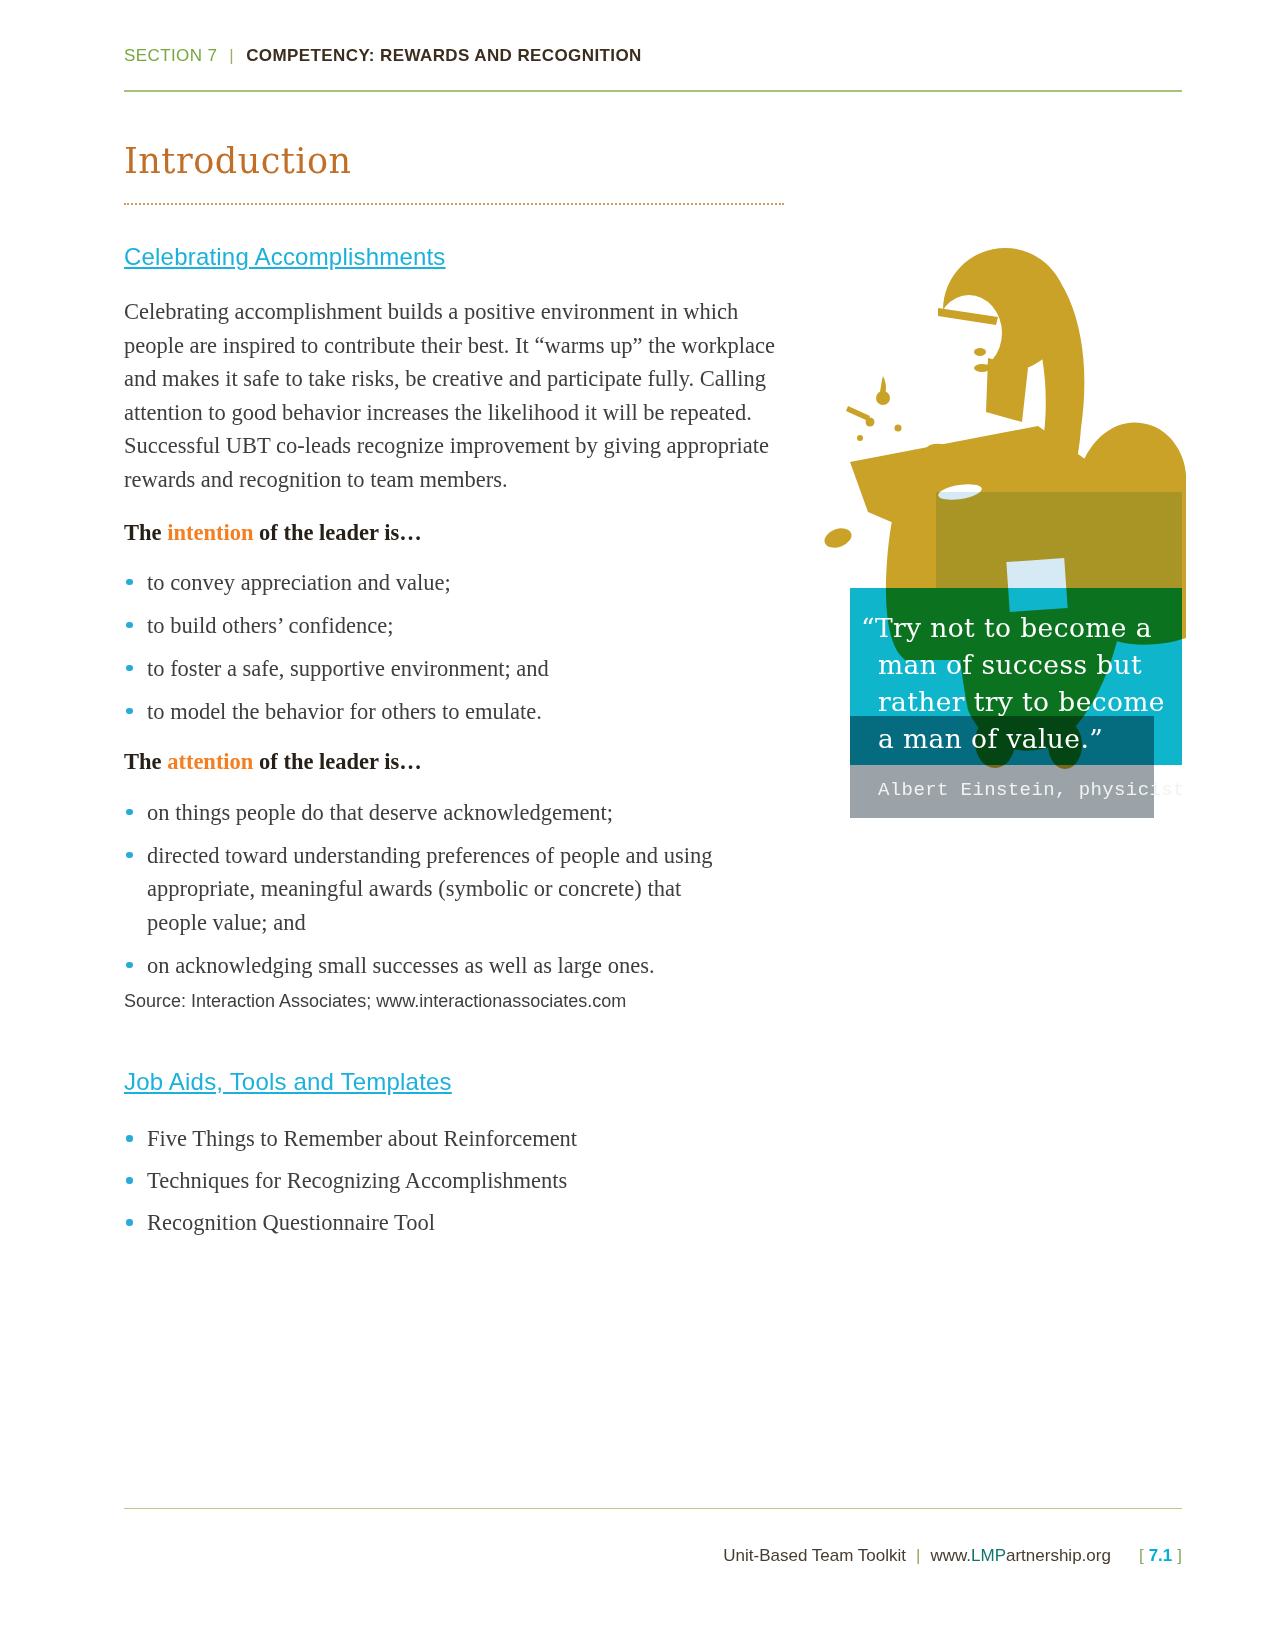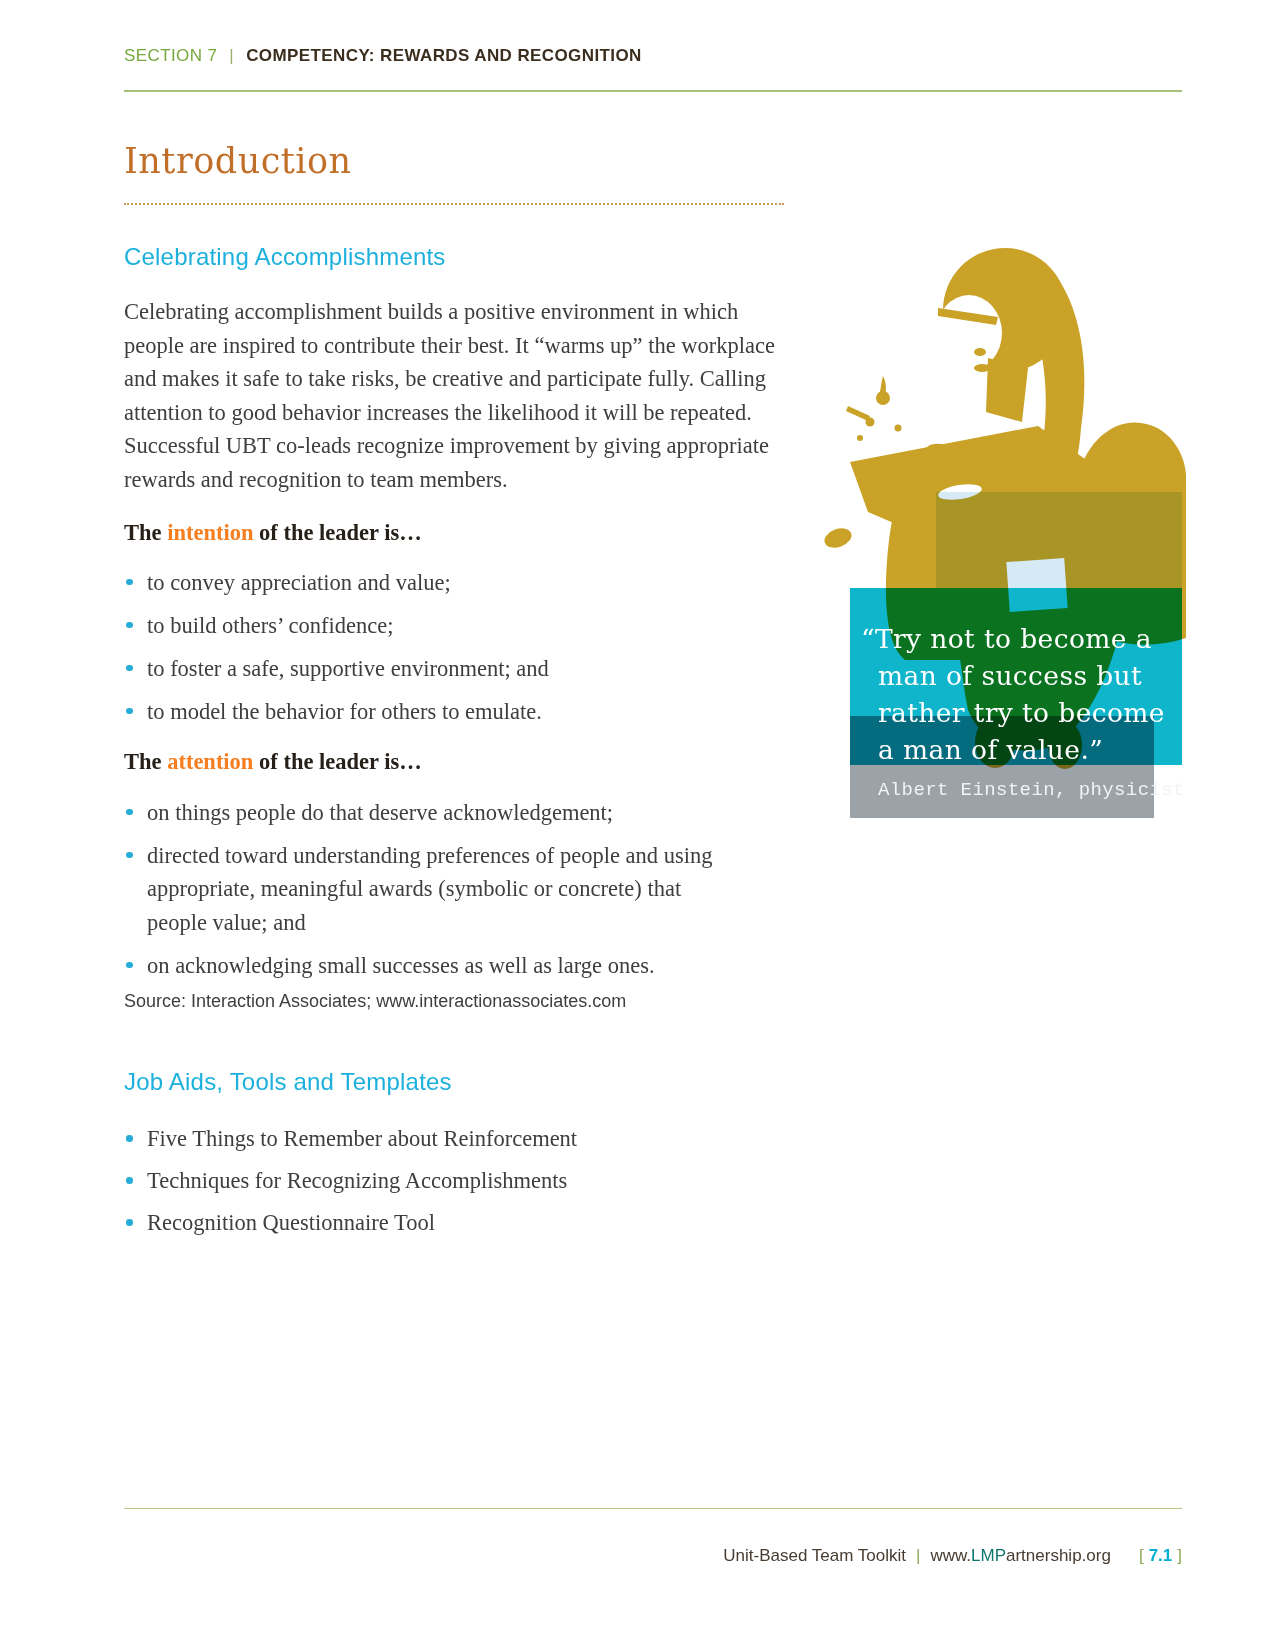--- a/index.html
+++ b/index.html
@@ -12,21 +12,21 @@
   .running-header .sep{color:#9BAF6B;margin:0 12px;font-weight:300;}
   .running-header .comp{color:#3B2E1F;font-weight:bold;}
   .header-rule{position:absolute;left:124px;top:90px;width:1058px;height:0;
                border-top:2px solid #A6C17A;}
 
   
   .main-col{position:absolute;left:124px;top:120px;width:662px;}
   h1.page-title{margin:18px 0 18px 0;font-family:"DejaVu Serif",serif;font-weight:normal;
                 font-size:35px;line-height:47px;color:#C06E28;letter-spacing:.5px;}
   .dotted-rule{margin-top:1px;width:660px;border-bottom:2px dotted #D09A5E;}
-  h2.sub{margin:38px 0 0 0;font-size:24px;font-weight:normal;color:#1CB0DC;letter-spacing:.2px;}
+  h2.sub{margin:38px 0 0 0;font-size:24px;font-weight:normal;color:#1CB0DC;letter-spacing:.2px;text-decoration:underline;}
   .body{font-family:"Liberation Serif",serif;font-size:22.5px;line-height:33.5px;color:#3E3D3F;}
   p.body{margin:24px 0 0 0;}
   p.lead{margin-top:16px;}
   p.leadin{margin:20px 0 0 0;font-weight:bold;color:#262019;}
   p.leadin .hl{color:#F57E20;}
   em{font-style:italic;}
   ul.blist{list-style:none;margin:16px 0 0 0;padding:0;}
   ul.blist li{position:relative;padding-left:23px;margin-top:11px;}
   ul.blist li + li{margin-top:9.5px;}
   ul.blist li::before{content:"";position:absolute;left:2px;top:13px;width:6.5px;height:6.5px;
@@ -39,21 +39,21 @@
   ul.jobs li + li{margin-top:8.5px;}
 
   
   .sidebar{position:absolute;left:810px;top:230px;width:380px;height:600px;}
   .rect-lightblue{position:absolute;left:126px;top:262px;width:246px;height:96px;background:#D5EAF5;}
   .rect-quote{position:absolute;left:40px;top:358px;width:332px;height:177px;background:#0EB5CB;}
   .rect-dark{position:absolute;left:40px;top:486px;width:304px;height:49px;background:#056C80;}
   .rect-gray{position:absolute;left:40px;top:535px;width:304px;height:53px;background:#9BA2A8;}
   .figure{position:absolute;left:0;top:0;width:380px;height:550px;mix-blend-mode:multiply;
           pointer-events:none;}
-  .quote-text{position:absolute;left:40px;top:369px;width:272px;box-sizing:border-box;
+  .quote-text{position:absolute;left:40px;top:358px;width:272px;box-sizing:border-box;
               padding:21px 4px 0 28px;font-family:"DejaVu Serif",serif;font-size:26.5px;
               line-height:37px;color:#ffffff;letter-spacing:.4px;white-space:nowrap;}
   .quote-text .qline{height:37px;}
   .quote-text .qline.first{text-indent:-17px;}
   .attribution{position:absolute;left:68px;top:549px;font-family:Liberation Mono, monospace;
                font-size:19px;color:#F1F3F3;letter-spacing:.4px;}
 
   
   .footer-rule{position:absolute;left:124px;top:1508px;width:1058px;height:0;
                border-top:1.5px solid #B4CC85;}

